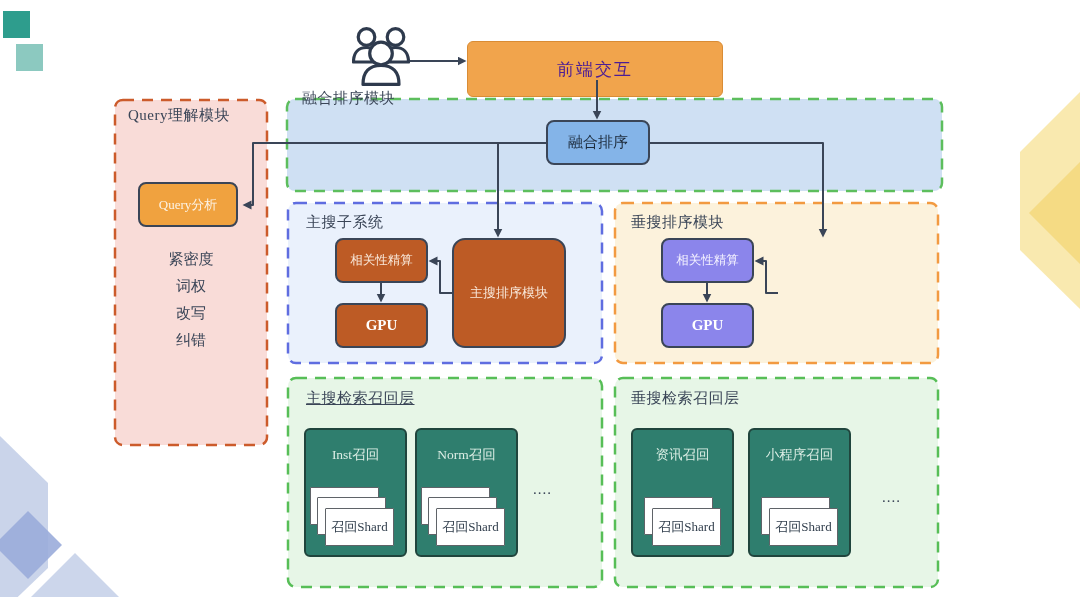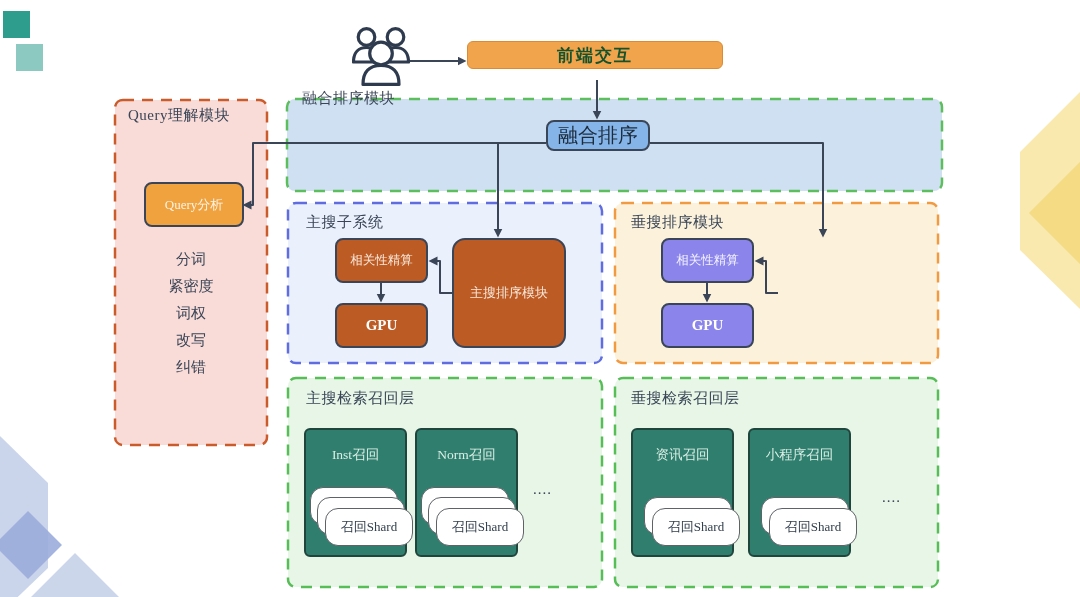--- a/index.html
+++ b/index.html
@@ -12,31 +12,31 @@
   svg.layer{position:absolute;left:0;top:0;pointer-events:none;}
   .region-label{
     position:absolute; font-size:15px; color:#3A4557; letter-spacing:.5px;
     white-space:nowrap;
   }
   .node{
     position:absolute; display:flex; align-items:center; justify-content:center;
     border-radius:6px; box-sizing:border-box; white-space:nowrap;
   }
   .frontend{
-    left:467px; top:41px; width:256px; height:28px;
+    left:467px; top:41px; width:256px; height:56px;
     background:#F1A44C; border:1.5px solid #D98C35;
-    color:#14532d; font-size:17px; letter-spacing:2px;font-weight:bold;
+    color:#4c1d95; font-size:17px; letter-spacing:2px;
   }
   .fusion{
-    left:546px; top:120px; width:104px; height:31px;
+    left:546px; top:120px; width:104px; height:45px;
     background:#84B4E8; border:2px solid #3A4557;
-    color:#1C2A3A; font-size:20px; border-radius:8px;text-align:right;
+    color:#1C2A3A; font-size:15px; border-radius:8px;text-align:right;
   }
   .query-analysis{
-    left:144px; top:182px; width:100px; height:45px;
+    left:138px; top:182px; width:100px; height:45px;
     background:#F0A23F; border:2px solid #3A4557;
     color:#FCF3E6; font-size:13px; border-radius:8px;
   }
   .dark-orange{ background:#BD5B25; border:2px solid #3A4557; color:#F9E9DB; border-radius:8px;}
   .purple{ background:#8B85EB; border:2px solid #3A4557; color:#F4F2FF; border-radius:8px;}
   .rel-main{ left:335px; top:238px; width:93px; height:45px; font-size:12.5px;}
   .gpu-main{ left:335px; top:303px; width:93px; height:45px; font-size:15px; font-weight:bold; color:#ffffff;}
   .rank-main{ left:452px; top:238px; width:114px; height:110px; font-size:13px;border-radius:13px;}
   .rel-vert{ left:661px; top:238px; width:93px; height:45px; font-size:12.5px;}
   .gpu-vert{ left:661px; top:303px; width:93px; height:45px; font-size:15px; font-weight:bold; color:#ffffff;}
@@ -44,22 +44,22 @@
   .recall-box{
     position:absolute; top:428px; width:103px; height:129px;
     background:#2F7E6E; border:2px solid #20453D; border-radius:6px; box-sizing:border-box;
   }
   .recall-box .rb-label{
     position:absolute; top:16px; left:0; width:100%; text-align:center;
     color:#DCEEE5; font-size:13.5px; white-space:nowrap;
   }
   .stack{position:absolute; left:19px; top:78px; width:76px; height:38px;}
   .card{
-    position:absolute; width:88px; height:38px; background:#ffffff;
-    border:1.5px solid #5f6368; border-radius:13px; box-sizing:border-box;
+    position:absolute; width:69px; height:38px; background:#ffffff;
+    border:1.5px solid #5f6368; border-radius:1px; box-sizing:border-box;
   }
   .card.front{display:flex; align-items:center; justify-content:center;
     font-size:13px; color:#33404E;}
   .c-back2{left:-8px; top:-11px;}
   .c-back3{left:-15px; top:-21px;}
   .dots{position:absolute; font-size:15px; color:#3A4557; letter-spacing:1px;}
   .q-list{
     position:absolute; left:115px; top:246px; width:152px; text-align:center;
     font-size:15px; line-height:27px; color:#3A4557;
   }
@@ -95,29 +95,28 @@
       <circle cx="43.5" cy="13" r="8.3"></circle>
       <path d="M11,60.4 C11,46.5 18.5,41.5 29,41.5 C39.5,41.5 47,46.5 47,60.4 Z"></path>
       <circle cx="29" cy="29.5" r="11.3"></circle>
     </g>
   </svg>
 
   <div class="region-label" style="left:302px;top:89px;">融合排序模块</div>
   <div class="region-label" style="left:128px;top:106px;">Query理解模块</div>
   <div class="region-label" style="left:306px;top:213px;">主搜子系统</div>
   <div class="region-label" style="left:631px;top:213px;">垂搜排序模块</div>
-  <div class="region-label" style="left:306px;top:389px;">主搜检索召回层</div>
+  <div class="region-label" style="left:306px;top:389px;text-decoration:underline;">主搜检索召回层</div>
   <div class="region-label" style="left:631px;top:389px;">垂搜检索召回层</div>
 
   <div class="node frontend">前端交互</div>
   <div class="node fusion">融合排序</div>
   <div class="node query-analysis">Query分析</div>
 
   <div class="q-list">
-    <div>分词</div>
     <div>紧密度</div>
     <div>词权</div>
     <div>改写</div>
     <div>纠错</div>
   </div>
 
   <div class="node dark-orange rel-main">相关性精算</div>
   <div class="node dark-orange gpu-main">GPU</div>
   <div class="node dark-orange rank-main">主搜排序模块</div>
 

